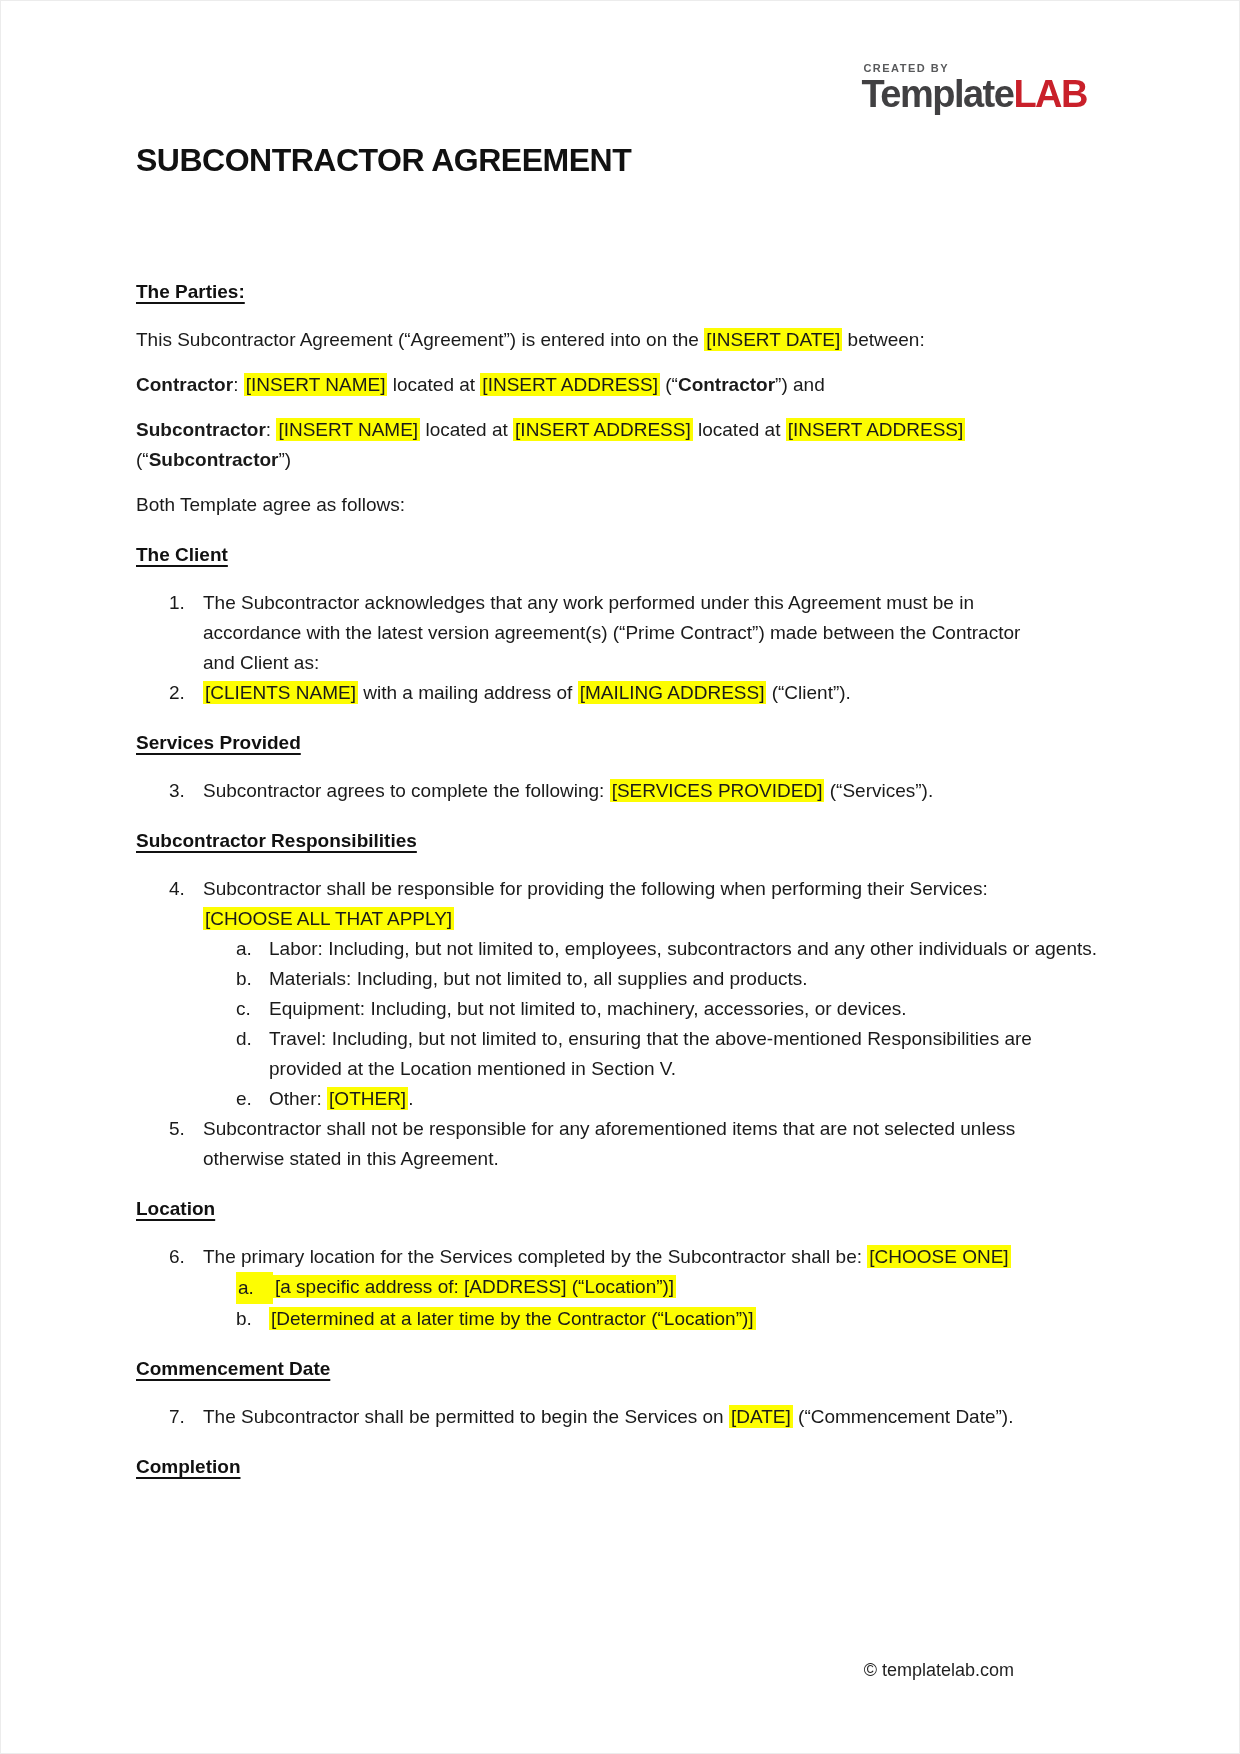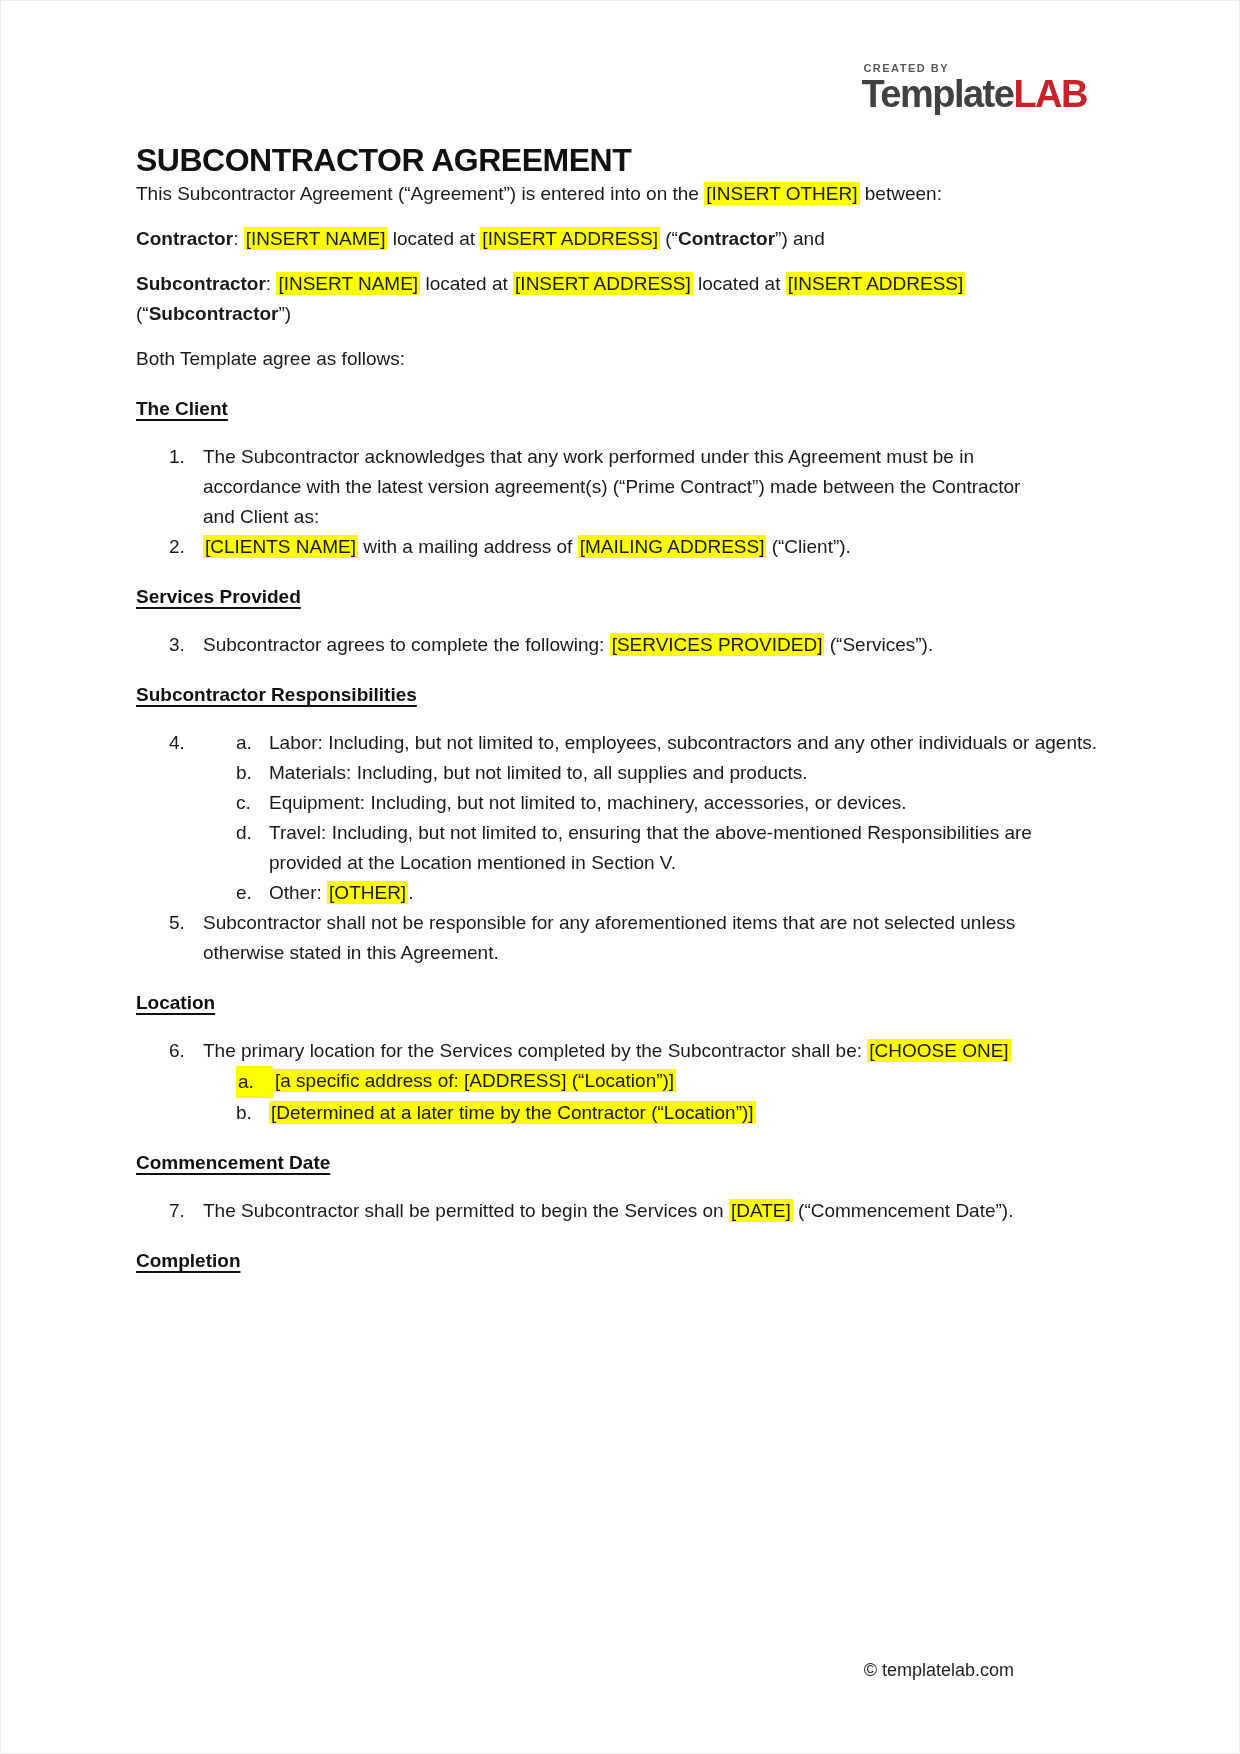--- a/index.html
+++ b/index.html
@@ -68,22 +68,23 @@
 
   <div class="logo">
     <span class="created-by">CREATED BY</span>
     <span class="brand"><span class="brand-primary">Template</span><span class="brand-accent">LAB</span></span>
   </div>
 
   <div class="content">
 
     <h1 class="title">SUBCONTRACTOR AGREEMENT</h1>
 
+    <h2 class="h-parties">The Parties:</h2>
 
-    <p><span>This Subcontractor Agreement (“Agreement”) is entered into on the </span><span class="hl">[INSERT OTHER]</span><span> between:</span></p>
+    <p><span>This Subcontractor Agreement (“Agreement”) is entered into on the </span><span class="hl">[INSERT DATE]</span><span> between:</span></p>
     <p><span class="b">Contractor</span><span>: </span><span class="hl">[INSERT NAME]</span><span> located at </span><span class="hl">[INSERT ADDRESS]</span><span> (“</span><span class="b">Contractor</span><span>”) and</span></p>
     <p><span class="b">Subcontractor</span><span>: </span><span class="hl">[INSERT NAME]</span><span> located at </span><span class="hl">[INSERT ADDRESS]</span><span> located at </span><span class="hl">[INSERT ADDRESS]</span><span> (“</span><span class="b">Subcontractor</span><span>”)</span></p>
     <p><span>Both Template agree as follows:</span></p>
 
     <h2>The Client</h2>
 
     <div class="li">
       <span class="num">1.</span>
       <div class="li-body">
         <div class="li-text"><span>The Subcontractor acknowledges that any work performed under this Agreement must be in accordance with the latest version agreement(s) (“Prime Contract”) made between the Contractor and Client as:</span></div>
@@ -103,20 +104,21 @@
       <div class="li-body">
         <div class="li-text"><span>Subcontractor agrees to complete the following: </span><span class="hl">[SERVICES PROVIDED]</span><span> (“Services”).</span></div>
       </div>
     </div>
 
     <h2>Subcontractor Responsibilities</h2>
 
     <div class="li">
       <span class="num">4.</span>
       <div class="li-body">
+        <div class="li-text"><span>Subcontractor shall be responsible for providing the following when performing their Services: </span><span class="hl">[CHOOSE ALL THAT APPLY]</span></div>
         <div class="sub">
           <span class="num">a.</span>
           <div class="sub-text"><span>Labor: Including, but not limited to, employees, subcontractors and any other individuals or agents.</span></div>
         </div>
         <div class="sub">
           <span class="num">b.</span>
           <div class="sub-text"><span>Materials: Including, but not limited to, all supplies and products.</span></div>
         </div>
         <div class="sub">
           <span class="num">c.</span>

